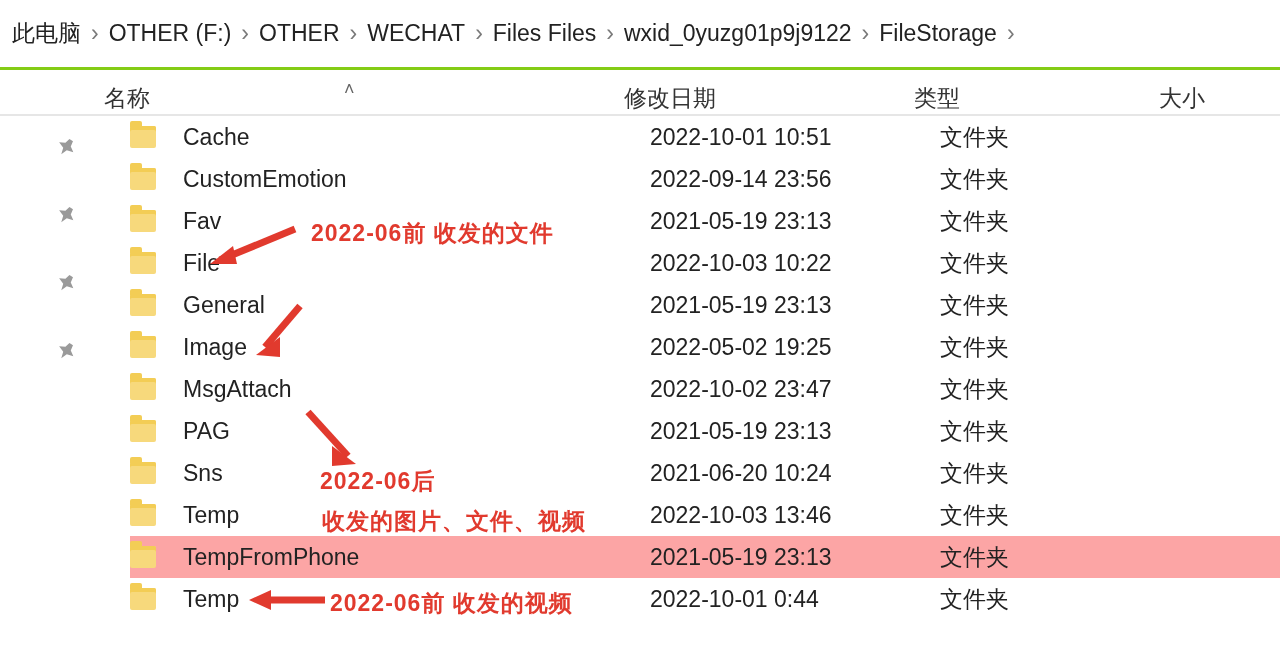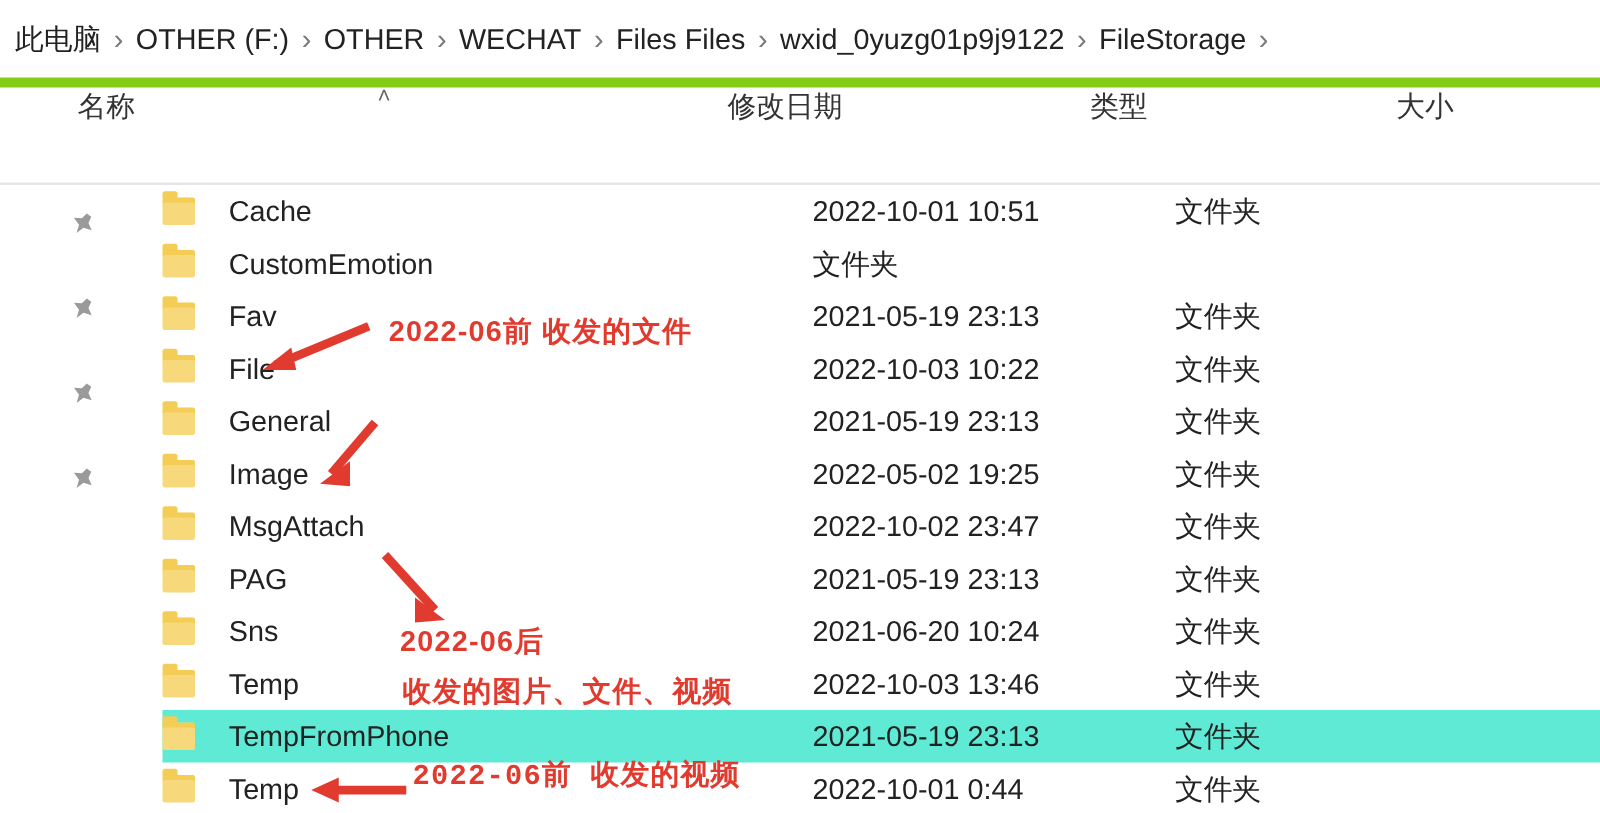--- a/index.html
+++ b/index.html
@@ -8,30 +8,30 @@
     font-family: "Microsoft YaHei", "Segoe UI", sans-serif;
     font-size: 23px;
     color: #222;
     background: #fff;
     overflow: hidden;
   }
   .breadcrumb {
     display: flex; align-items: center;
     height: 70px;
     padding: 0 12px;
-    border-bottom: 8px solid #84cc16;
+    border-bottom: 3px solid #84cc16;
     gap: 10px;
     white-space: nowrap;
   }
   .crumb { color: #222; cursor: pointer; }
   .chev { color: #7a7a7a; user-select: none; }
   .columns-row {
-    display: flex; align-items: flex-start;
-    height: 78px;
-    padding-left: 62px;
+    display: flex; align-items: flex-end;
+    height: 46px;
+    padding-left: 104px;
     border-bottom: 2px solid #e6e6e6;
     color: #333;
     position: relative;
   }
   .col-name { width: 520px; position: relative; }
   .col-date { width: 290px; }
   .col-type { width: 245px; }
   .col-size { flex: 1; }
   .sort-up {
     position: absolute; left: 240px; top: -4px;
@@ -52,21 +52,21 @@
   .pin svg { width: 26px; height: 26px; }
   .pin path { fill: #9a9a9a; }
   .listing {
     position: absolute; left: 130px; right: 0; top: 0; bottom: 0;
   }
   .row {
     display: flex; align-items: center;
     height: 42px;
     padding-left: 0;
   }
-  .row.sel { background: #5eead4; }
+  .row.sel { background: #fca5a5; }
   .cell-name { width: 520px; display: flex; align-items: center; gap: 27px; }
   .cell-date { width: 290px; color: #222; }
   .cell-type { width: 245px; color: #222; }
   .cell-size { flex: 1; }
   .folder-icon {
     width: 26px; height: 22px; background: #f7d97c;
     border-radius: 2px;
     position: relative;
     box-shadow: inset 0 4px 0 0 #f3cd55;
   }
@@ -155,20 +155,21 @@
         </div>
         <div class="cell-date">2022-10-01 10:51</div>
         <div class="cell-type">文件夹</div>
         <div class="cell-size"></div>
       </div>
       <div class="row">
         <div class="cell-name">
           <span class="folder-icon"></span>
           <span>CustomEmotion</span>
         </div>
+        <div class="cell-date">2022-09-14 23:56</div>
         <div class="cell-type">文件夹</div>
         <div class="cell-size"></div>
       </div>
       <div class="row">
         <div class="cell-name">
           <span class="folder-icon"></span>
           <span>Fav</span>
         </div>
         <div class="cell-date">2021-05-19 23:13</div>
         <div class="cell-type">文件夹</div>
@@ -253,21 +254,21 @@
         </div>
         <div class="cell-date">2022-10-01 0:44</div>
         <div class="cell-type">文件夹</div>
         <div class="cell-size"></div>
       </div>
     </div>
 
   <div class="anno" style="left:311px; top:102px;">2022-06前 收发的文件</div>
   <div class="anno" style="left:320px; top:350px;">2022-06后</div>
   <div class="anno" style="left:322px; top:390px;">收发的图片、文件、视频</div>
-  <div class="anno" style="left:330px; top:456px;font-family:Liberation Mono, monospace;">2022-06前 收发的视频</div>
+  <div class="anno" style="left:330px; top:472px;">2022-06前 收发的视频</div>
 
   <div class="arrow" style="left:205px; top:108px;">
     <svg width="95" height="45">
         <path d="M90 5 L15 36"></path>
         <polygon points="5,40 28,22 32,40"></polygon>
       </svg>
   </div>
   <div class="arrow" style="left:250px; top:185px;">
     <svg width="60" height="60">
         <path d="M50 5 L15 46"></path>

